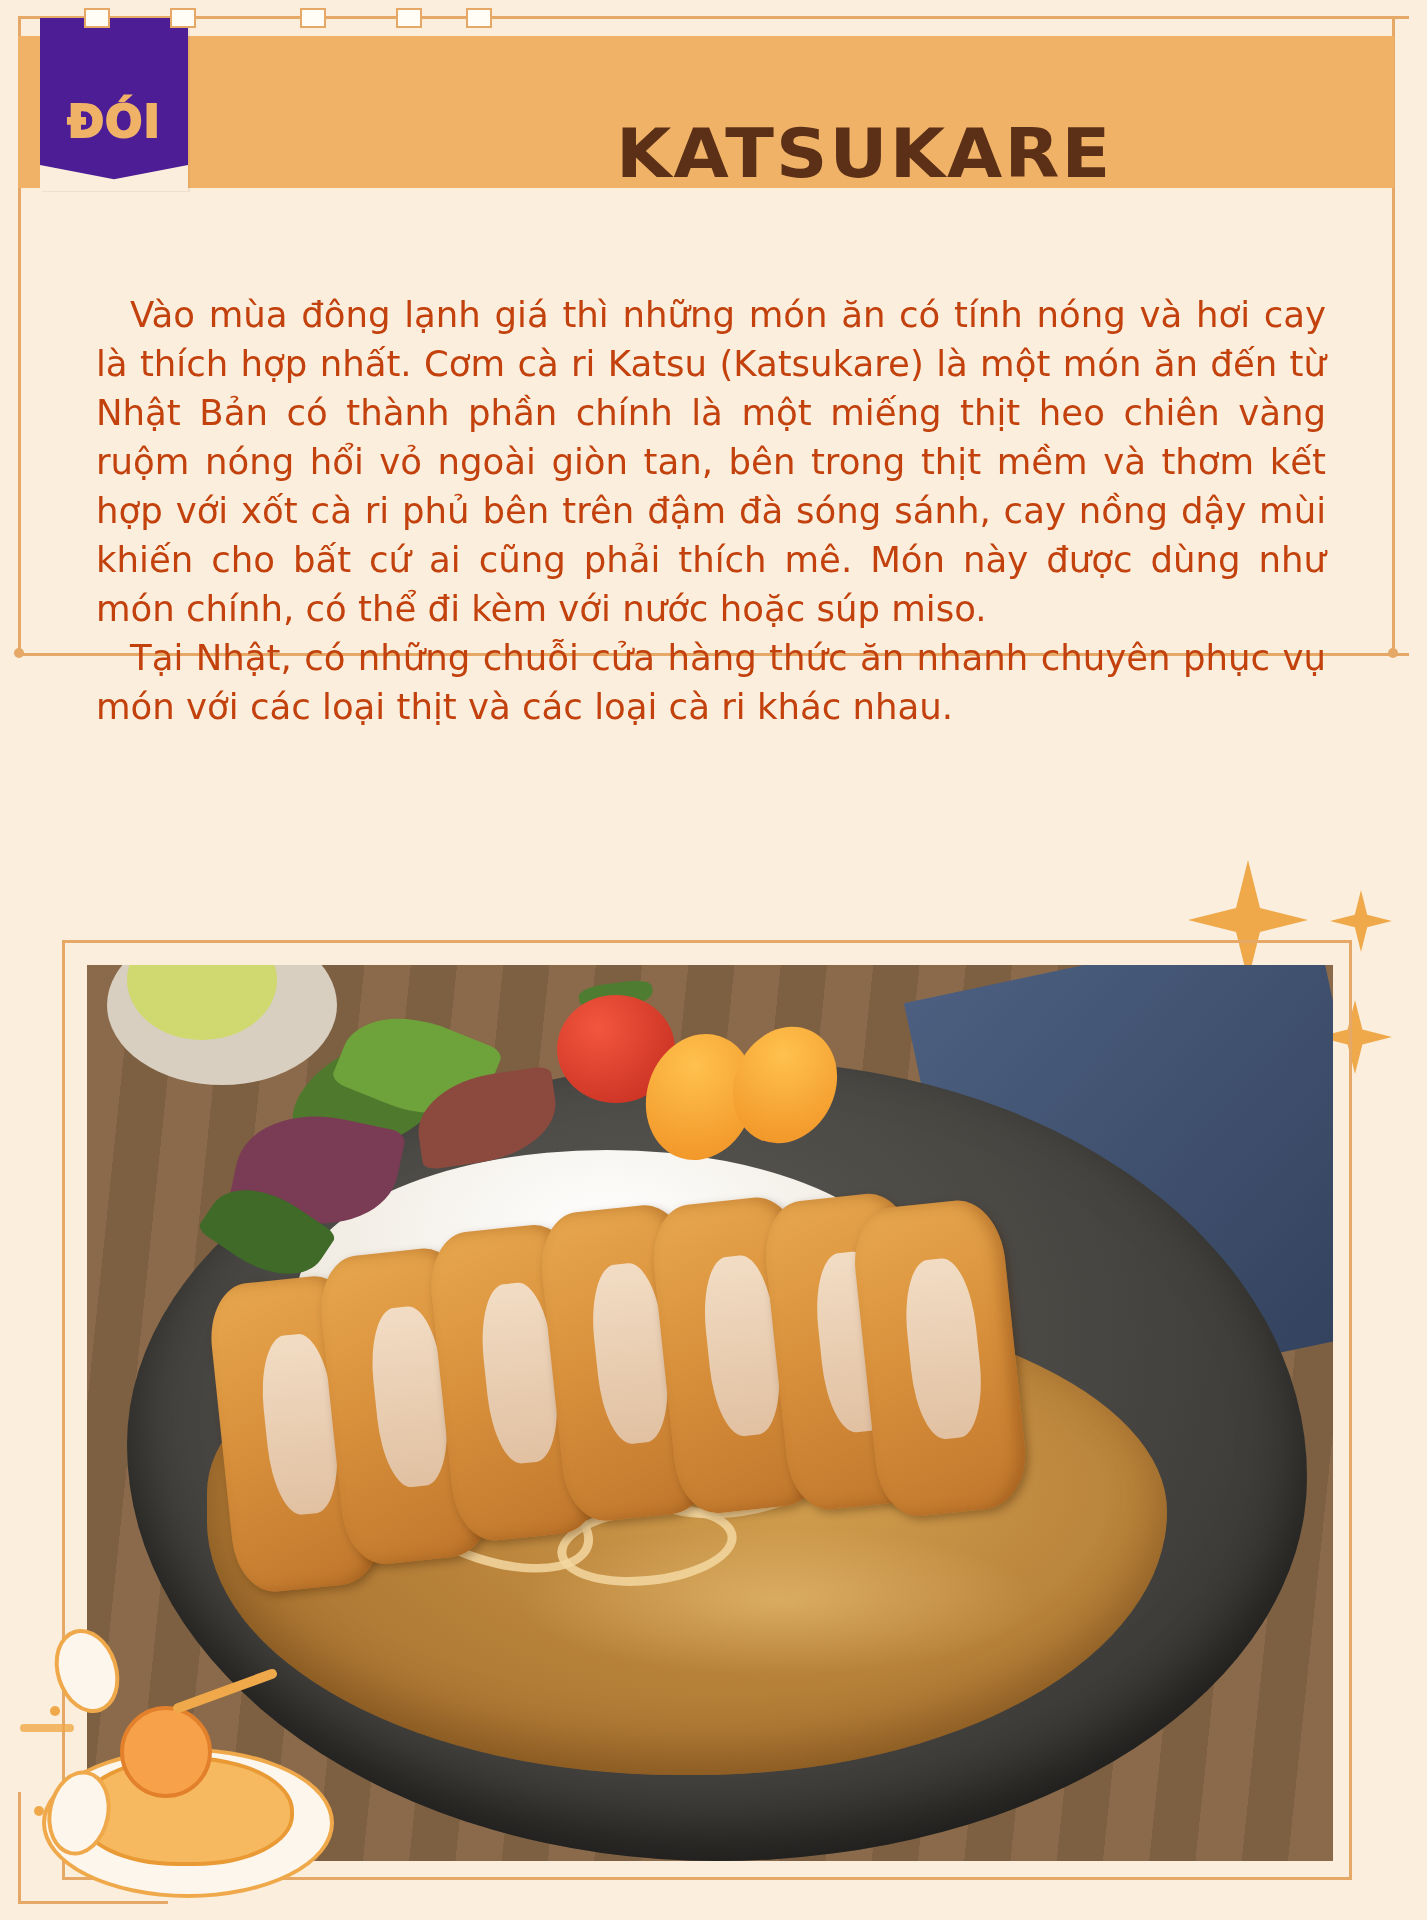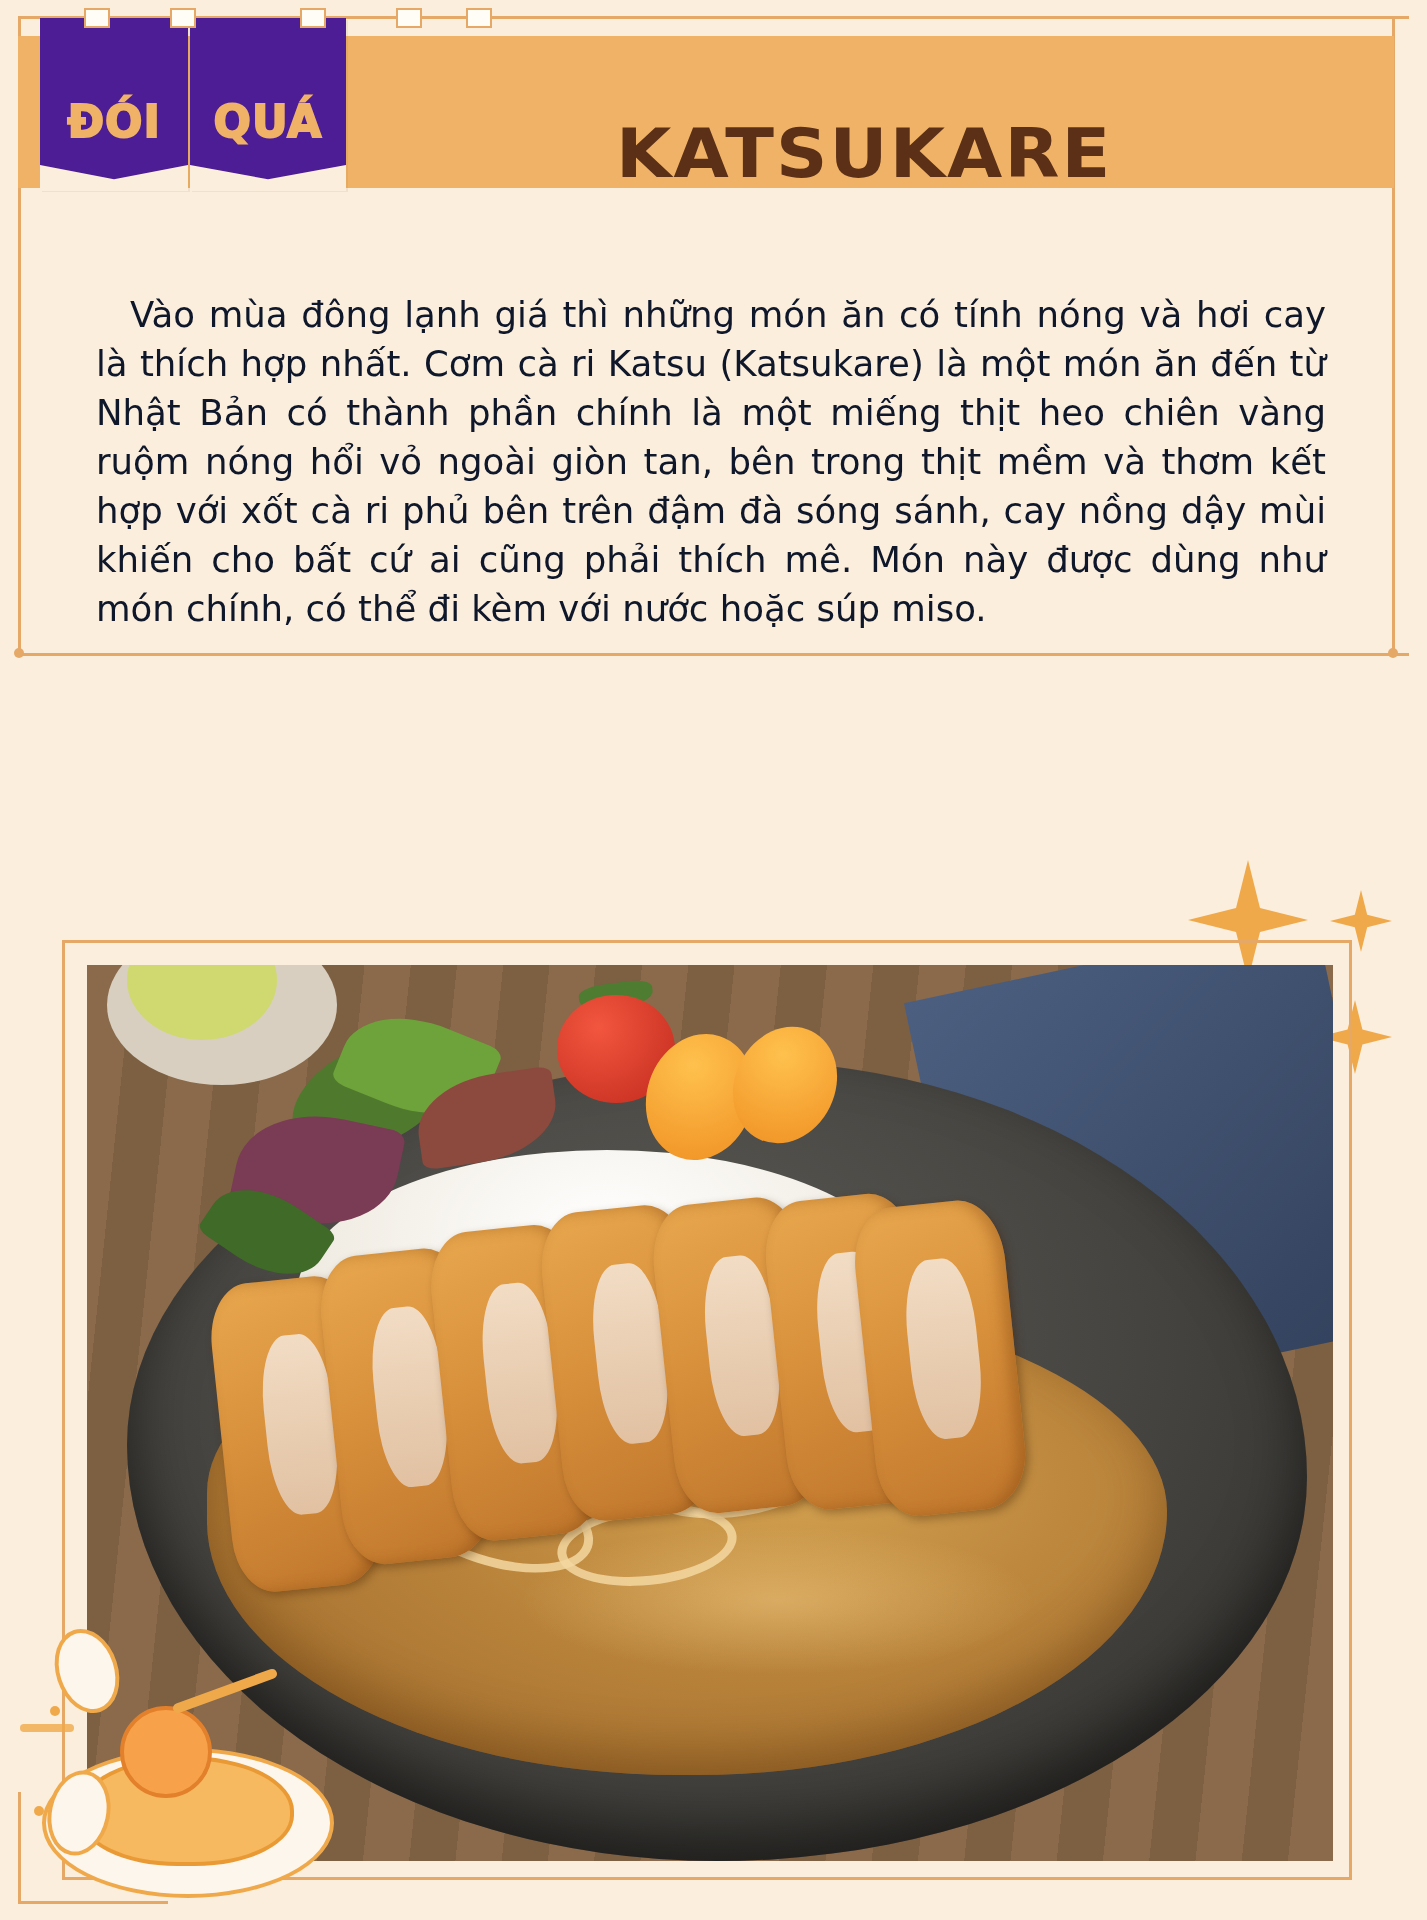--- a/index.html
+++ b/index.html
@@ -107,21 +107,21 @@
 
   
   #article-text {
     position: absolute;
     left: 96px;
     top: 290px;
     width: 1230px;
     font-family: "DejaVu Sans", sans-serif;
     font-size: 35.5px;
     line-height: 49px;
-    color: #0f172a;
+    color: #c2410c;
     text-align: justify;
   }
   #article-text p { margin: 0; text-indent: 34px; }
   #article-text p + p { margin-top: 0; }
 
   
   #photo-frame {
     position: absolute;
     left: 62px;
     top: 940px;
@@ -324,26 +324,24 @@
 
   <div class="clip" style="left:84px;  top:8px;"></div>
   <div class="clip" style="left:170px; top:8px;"></div>
   <div class="clip" style="left:300px; top:8px;"></div>
   <div class="clip" style="left:396px; top:8px;"></div>
   <div class="clip" style="left:466px; top:8px;"></div>
 
   <div class="tag" id="tag-1">
     <div class="tag-text">ĐÓI</div>
   </div>
-  <div class="tag" id="tag-2">
-    <div class="tag-text">QUÁ</div>
-  </div>
 
   <div id="article-text">
     <p>Vào mùa đông lạnh giá thì những món ăn có tính nóng và hơi cay là thích hợp nhất. Cơm cà ri Katsu (Katsukare) là một món ăn đến từ Nhật Bản có thành phần chính là một miếng thịt heo chiên vàng ruộm nóng hổi vỏ ngoài giòn tan, bên trong thịt mềm và thơm kết hợp với xốt cà ri phủ bên trên đậm đà sóng sánh, cay nồng dậy mùi khiến cho bất cứ ai cũng phải thích mê. Món này được dùng như món chính, có thể đi kèm với nước hoặc súp miso.</p>
+    <p>Tại Nhật, có những chuỗi cửa hàng thức ăn nhanh chuyên phục vụ món với các loại thịt và các loại cà ri khác nhau.</p>
   </div>
 
   <div class="sparkle" id="sparkle-1"></div>
   <div class="sparkle" id="sparkle-2"></div>
   <div class="sparkle" id="sparkle-3"></div>
 
   <div id="photo-frame">
     <div id="photo">
       <div class="wood"></div>
       <div class="napkin"></div>

